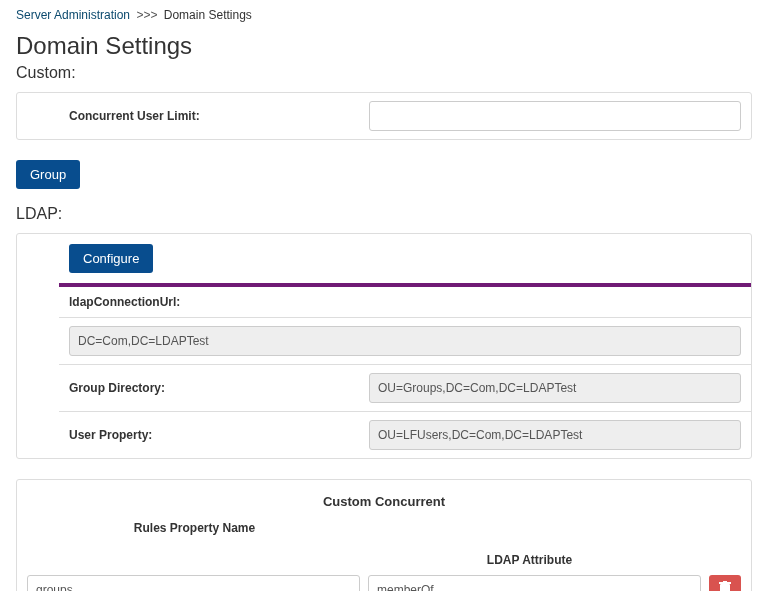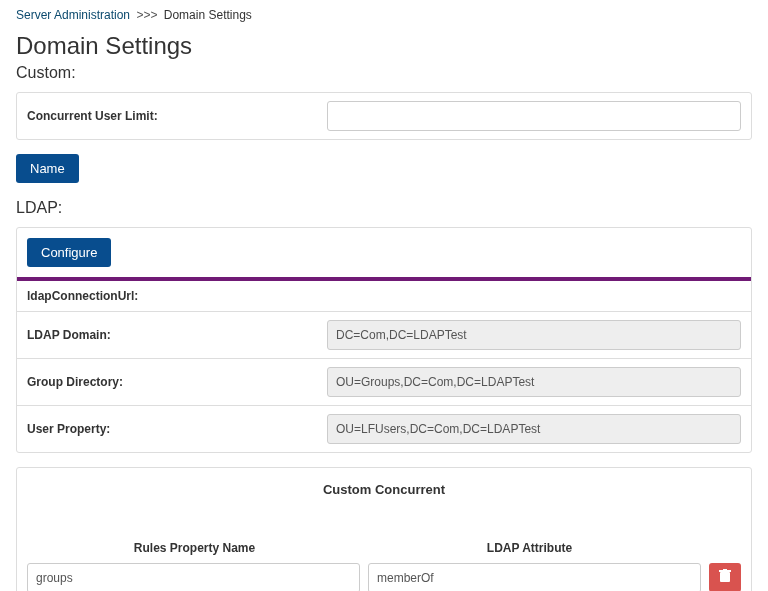--- a/index.html
+++ b/index.html
@@ -23,21 +23,22 @@
     color: #333;
   }
   .section-label {
     font-size: 16px;
     font-weight: 400;
     margin: 2px 0 10px 0;
   }
   .panel {
     border: 1px solid #ddd;
     border-radius: 3px;
-    margin-bottom: 14px;
+    margin-bottom: 20px;
+    padding-left: 42px;
   }
   .panel-row {
     display: flex;
     align-items: center;
     padding: 8px 10px;
     border-bottom: 1px solid #ddd;
   }
   .panel-row:last-child { border-bottom: none; }
   .row-label {
     width: 300px;
@@ -80,21 +81,20 @@
     font-weight: 700;
     font-size: 13px;
     padding: 4px 0 12px 0;
   }
   .custom-headers {
     display: flex;
     font-weight: 700;
     font-size: 12px;
     text-align: center;
     padding-bottom: 8px;
-    align-items: flex-end;
   }
   .col-rule { flex: 1; }
   .col-ldap { flex: 1; margin-top: 32px; }
   .col-act  { width: 44px; }
   .custom-row { display: flex; gap: 8px; align-items: flex-start; margin-bottom: 10px; }
   .custom-row .cell { flex: 1; }
   .trash-icon {
     display: inline-block;
     width: 12px; height: 14px;
     position: relative;
@@ -117,34 +117,33 @@
 <div class="panel">
   <div class="panel-row">
     <div class="row-label">Concurrent User Limit:</div>
     <div class="row-input-wrap">
       <input type="text" value="" style="">
     </div>
   </div>
 </div>
 
 <div class="save-wrap">
-  <button class="btn btn-primary">Name</button>
+  <button class="btn btn-primary">Group</button>
 </div>
 
 <div class="section-label">LDAP:</div>
 
 <div class="panel">
   <div class="configure-row">
     <button class="btn btn-primary">Configure</button>
   </div>
   <div class="panel-row">
     <div class="row-label">ldapConnectionUrl:</div>
   </div>
   <div class="panel-row">
-    <div class="row-label">LDAP Domain:</div>
     <div class="row-input-wrap">
       <input type="text" disabled="" value="DC=Com,DC=LDAPTest" style="">
     </div>
   </div>
   <div class="panel-row">
     <div class="row-label">Group Directory:</div>
     <div class="row-input-wrap">
       <input type="text" disabled="" value="OU=Groups,DC=Com,DC=LDAPTest" style="">
     </div>
   </div>

